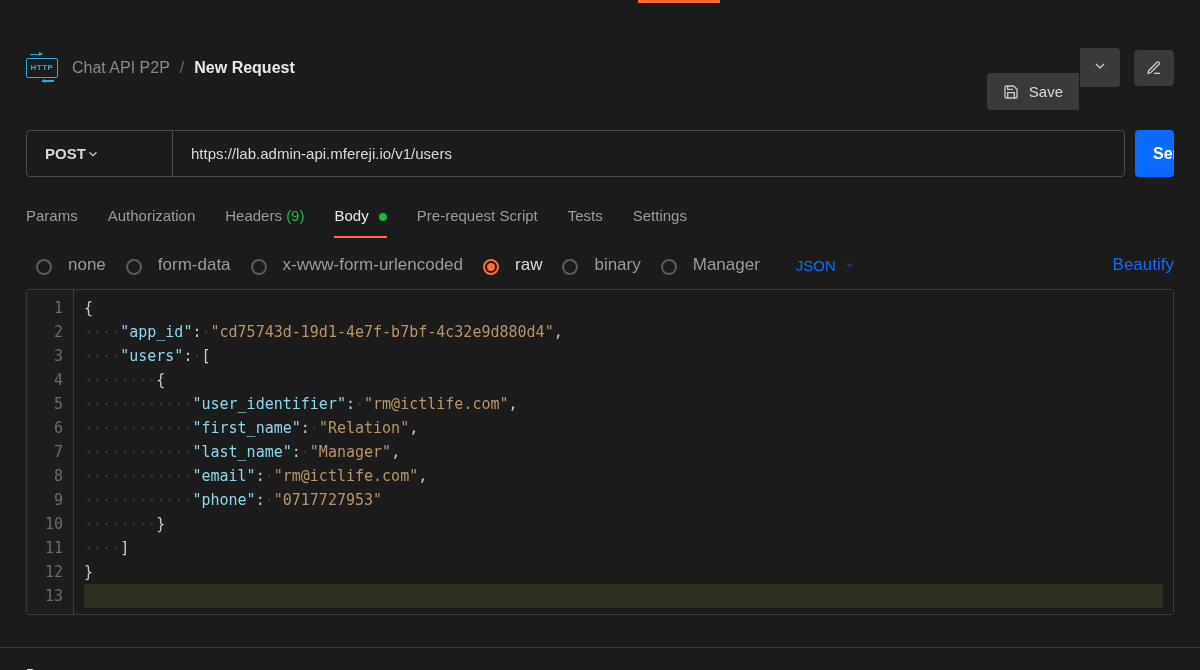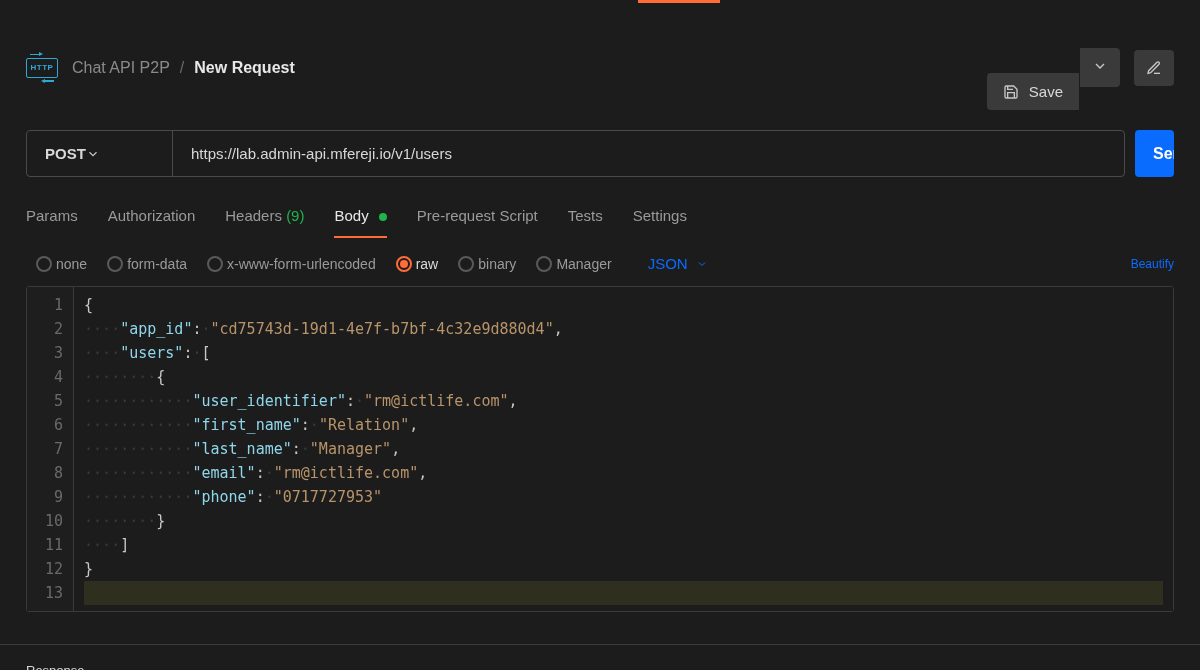--- a/index.html
+++ b/index.html
@@ -47,27 +47,27 @@
   .send-btn { background:#0a6cff; color:#fff; border:none; padding:14px 18px; font-size:16px; font-weight:600; border-radius:4px; cursor:pointer; width:39px; overflow:hidden; text-align:left;}
 
   .tabs-row { display:flex; gap:30px; padding:6px 26px 0 26px; border-bottom:1px solid transparent;}
   .tab { color:#9a9a9a; padding:10px 0 14px 0; cursor:pointer; font-size:15px; position:relative;}
   .tab.active { color:#e8e8e8; }
   .tab.active::after { content:""; position:absolute; bottom:0; left:0; right:0; height:2px; background:#ff6c37;}
   .tab .count { color:#1fb34c; }
   .tab .dot-active { display:inline-block; width:8px; height:8px; border-radius:50%; background:#1fb34c; margin-left:6px; vertical-align:middle;}
 
   .subtabs-row { display:flex; align-items:center; gap:20px; padding:16px 26px 14px 36px;}
-  .radio-item { display:flex; align-items:flex-start; gap:4px; cursor:pointer; font-size:14px; color:#9a9a9a;}
+  .radio-item { display:flex; align-items:flex-end; gap:16px; cursor:pointer; font-size:17px; color:#9a9a9a;}
   .radio { width:16px; height:16px; border-radius:50%; border:2px solid #5a5a5a; display:inline-block;}
   .radio.selected { border-color:#ff6c37; position:relative;}
   .radio.selected::after{ content:""; position:absolute; inset:2px; border-radius:50%; background:#ff6c37;}
   .radio-item.selected { color:#d8d8d8;}
   .format-select { color:#0a6cff; display:flex; align-items:center; gap:8px; cursor:pointer; font-size:15px; margin-left:16px;}
-  .right-link { margin-left:auto; color:#0a6cff; cursor:pointer; font-size:12px;}
+  .right-link { margin-left:auto; color:#0a6cff; cursor:pointer; font-size:17px;}
 
   .editor-wrap { margin:0 26px; border:1px solid #3a3a3a; border-radius:3px; font-family:"SFMono-Regular",Consolas,monospace; font-size:15px; }
   .editor { display:flex; }
   .gutter { background:#1e1e1e; color:#6a6a6a; text-align:right; padding:6px 10px 6px 18px; user-select:none; border-right:1px solid #3a3a3a;}
   .gutter div{ height:24px; line-height:24px;}
   .code { padding:6px 10px; flex:1; color:#c8c8c8; background:#1c1c1c;}
   .code .line{ height:24px; line-height:24px; white-space:pre; position:relative;}
   .code .line.cursor-row{ background:#2f2f1f;}
   .ws { color:#3a3a3a; }
   .key { color:#8fd6ea; }

